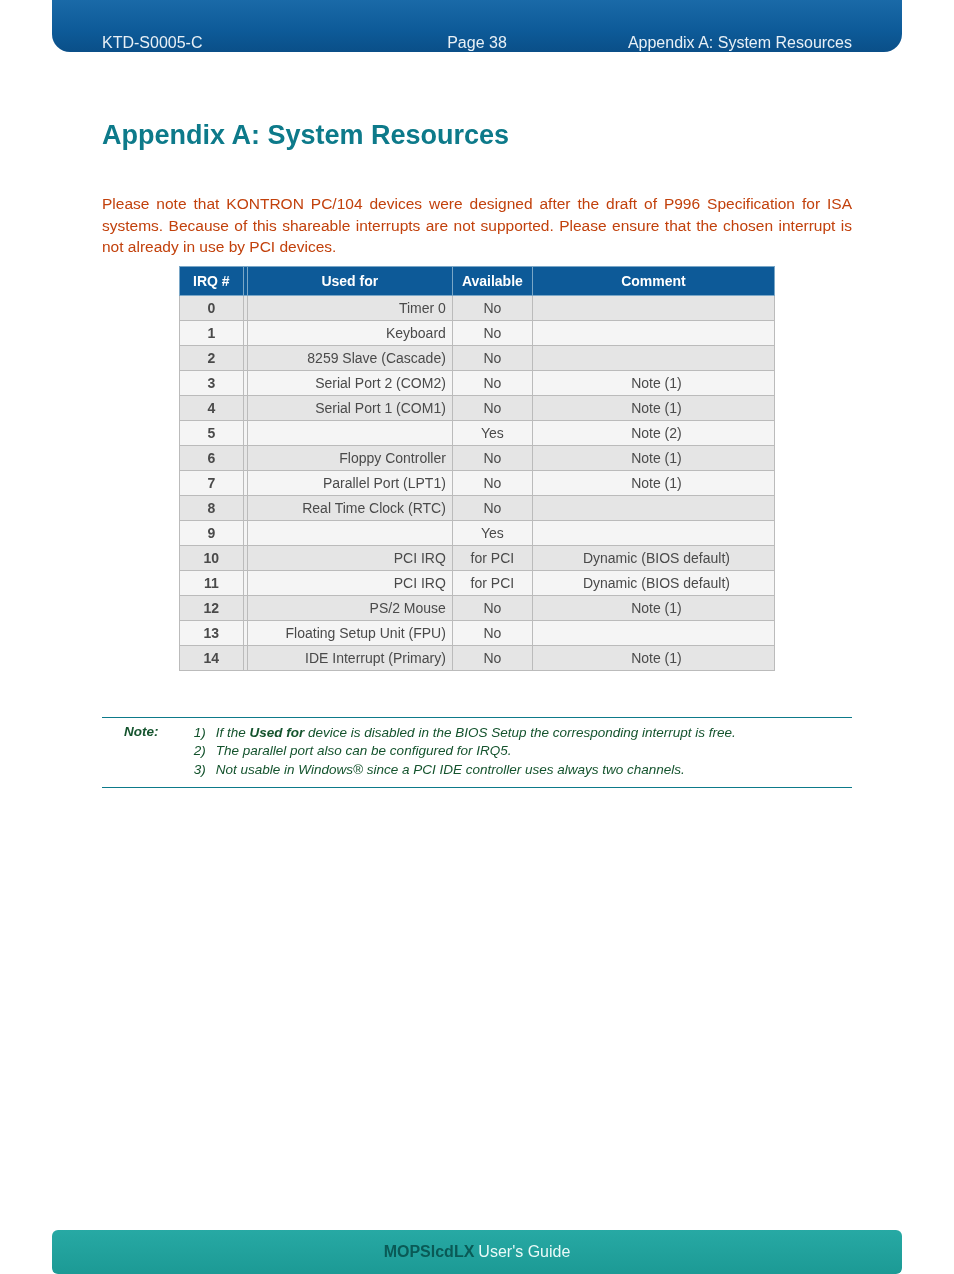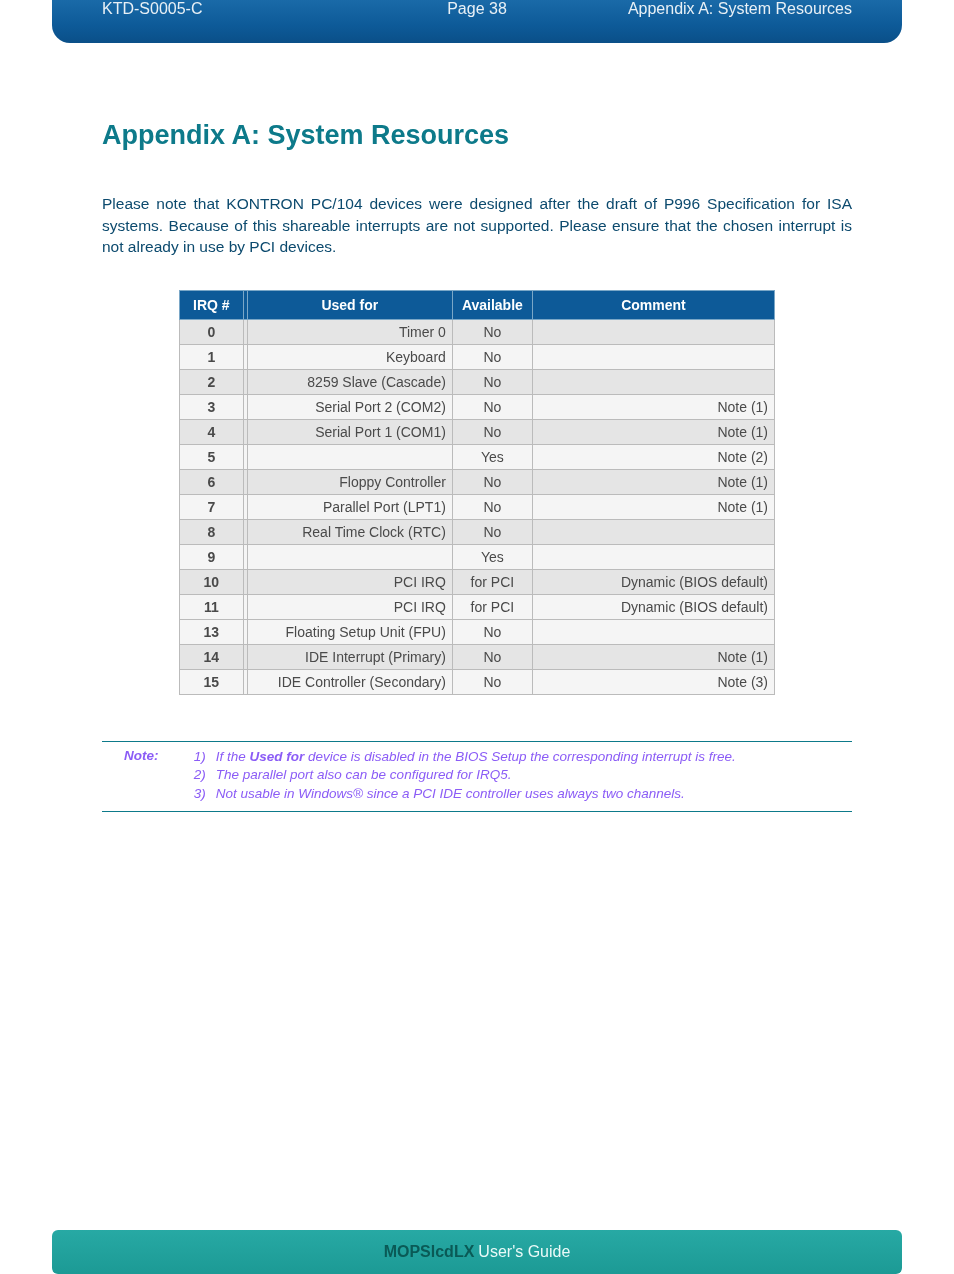--- a/index.html
+++ b/index.html
@@ -7,27 +7,27 @@
     width: 954px;
     height: 1274px;
     background: #fff;
     font-family: "Segoe UI", "Helvetica Neue", Arial, sans-serif;
     color: #444;
     position: relative;
   }
   .top-bar {
     position: absolute;
     top: 0; left: 52px; right: 52px;
-    height: 43px;
+    height: 52px;
     background: linear-gradient(to bottom, #1a6aa8 0%, #0d5a98 60%, #0a4f88 100%);
     border-bottom-left-radius: 18px;
     border-bottom-right-radius: 18px;
     color: #e8f0f6;
     display: flex;
-    align-items: flex-start;
+    align-items: flex-end;
     font-size: 16px;
     padding: 0 50px;
   }
   .top-bar .left { flex: 0 0 auto; margin-right: auto; }
   .top-bar .center { position: absolute; left: 50%; transform: translateX(-50%); }
   .top-bar .right { flex: 0 0 auto; margin-left: auto; }
   .content {
     position: absolute;
     top: 120px;
     left: 102px;
@@ -41,24 +41,24 @@
   }
   h2.section {
     color: #0d7a8a;
     font-weight: 700;
     font-size: 19px;
     margin-bottom: 18px;
   }
   h2.section .num { display: inline-block; width: 74px; }
   p.intro {
     font-size: 15.5px;
-    color: #0c4a6e;
+    color: #c2410c;
     line-height: 1.4;
     text-align: justify;
-    margin-bottom: 32px;
+    margin-bottom: 8px;
   }
   table.irq {
     margin: 0 auto;
     border-collapse: collapse;
     width: 596px;
   }
   table.irq th {
     background: #0d5a98;
     color: #fff;
     font-weight: 700;
@@ -73,30 +73,30 @@
     padding: 4px 6px;
     border: 1px solid #bbb;
     text-align: center;
     height: 25px;
   }
   table.irq td.irq-num { font-weight: 700; width: 62px; }
   table.irq td.spacer { width: 4px; padding: 0; }
   table.irq th.spacer { width: 4px; padding: 0; }
   table.irq td.used { width: 200px; text-align: right; }
   table.irq td.avail { width: 78px; margin-top: 44px; }
-  table.irq td.comment { text-align: right; padding-left: 12px; width: 236px; }
+  table.irq td.comment { text-align: center; padding-left: 12px; width: 236px; }
   table.irq tr.odd td { background: #e5e5e5; }
   table.irq tr.even td { background: #f5f5f5; }
   .notes-box {
     margin-top: 46px;
     border-top: 1.5px solid #0d7a8a;
     border-bottom: 1.5px solid #0d7a8a;
     padding: 6px 0 8px 22px;
     font-size: 13.5px;
-    color: #8b5cf6;
+    color: #14532d;
     font-style: italic;
   }
   .notes-box .note-label {
     font-weight: 700;
     display: inline-block;
     width: 54px;
     vertical-align: top;
   }
   .notes-box .note-list { display: inline-block; vertical-align: top; }
   .notes-box .note-row { line-height: 1.35; }
@@ -221,40 +221,40 @@
           <td class="avail">for PCI</td>
           <td class="comment">Dynamic (BIOS default)</td>
         </tr>
         <tr class="even">
           <td class="irq-num">11</td>
           <td class="spacer"></td>
           <td class="used">PCI IRQ</td>
           <td class="avail">for PCI</td>
           <td class="comment">Dynamic (BIOS default)</td>
         </tr>
+        <tr class="odd">
+          <td class="irq-num">12</td>
+          <td class="spacer"></td>
+          <td class="used">PS/2 Mouse</td>
+          <td class="avail">No</td>
+          <td class="comment">Note (1)</td>
+        </tr>
         <tr class="even">
           <td class="irq-num">13</td>
           <td class="spacer"></td>
           <td class="used">Floating Setup Unit (FPU)</td>
           <td class="avail">No</td>
           <td class="comment"></td>
         </tr>
         <tr class="odd">
           <td class="irq-num">14</td>
           <td class="spacer"></td>
           <td class="used">IDE Interrupt (Primary)</td>
           <td class="avail">No</td>
           <td class="comment">Note (1)</td>
-        </tr>
-        <tr class="even">
-          <td class="irq-num">15</td>
-          <td class="spacer"></td>
-          <td class="used">IDE Controller (Secondary)</td>
-          <td class="avail">No</td>
-          <td class="comment">Note (3)</td>
         </tr>
       </tbody>
   </table>
 
   <div class="notes-box">
     <span class="note-label">Note:</span>
     <span class="note-list" id="note-list"><div class="note-row"><span class="n">1)</span>If the <span class="bold-inline">Used for</span> device is disabled in the BIOS Setup the corresponding interrupt is free.</div><div class="note-row"><span class="n">2)</span>The parallel port also can be configured for IRQ5.</div><div class="note-row"><span class="n">3)</span>Not usable in Windows® since a PCI IDE controller uses always two channels.</div></span>
   </div>
 </div>
 

